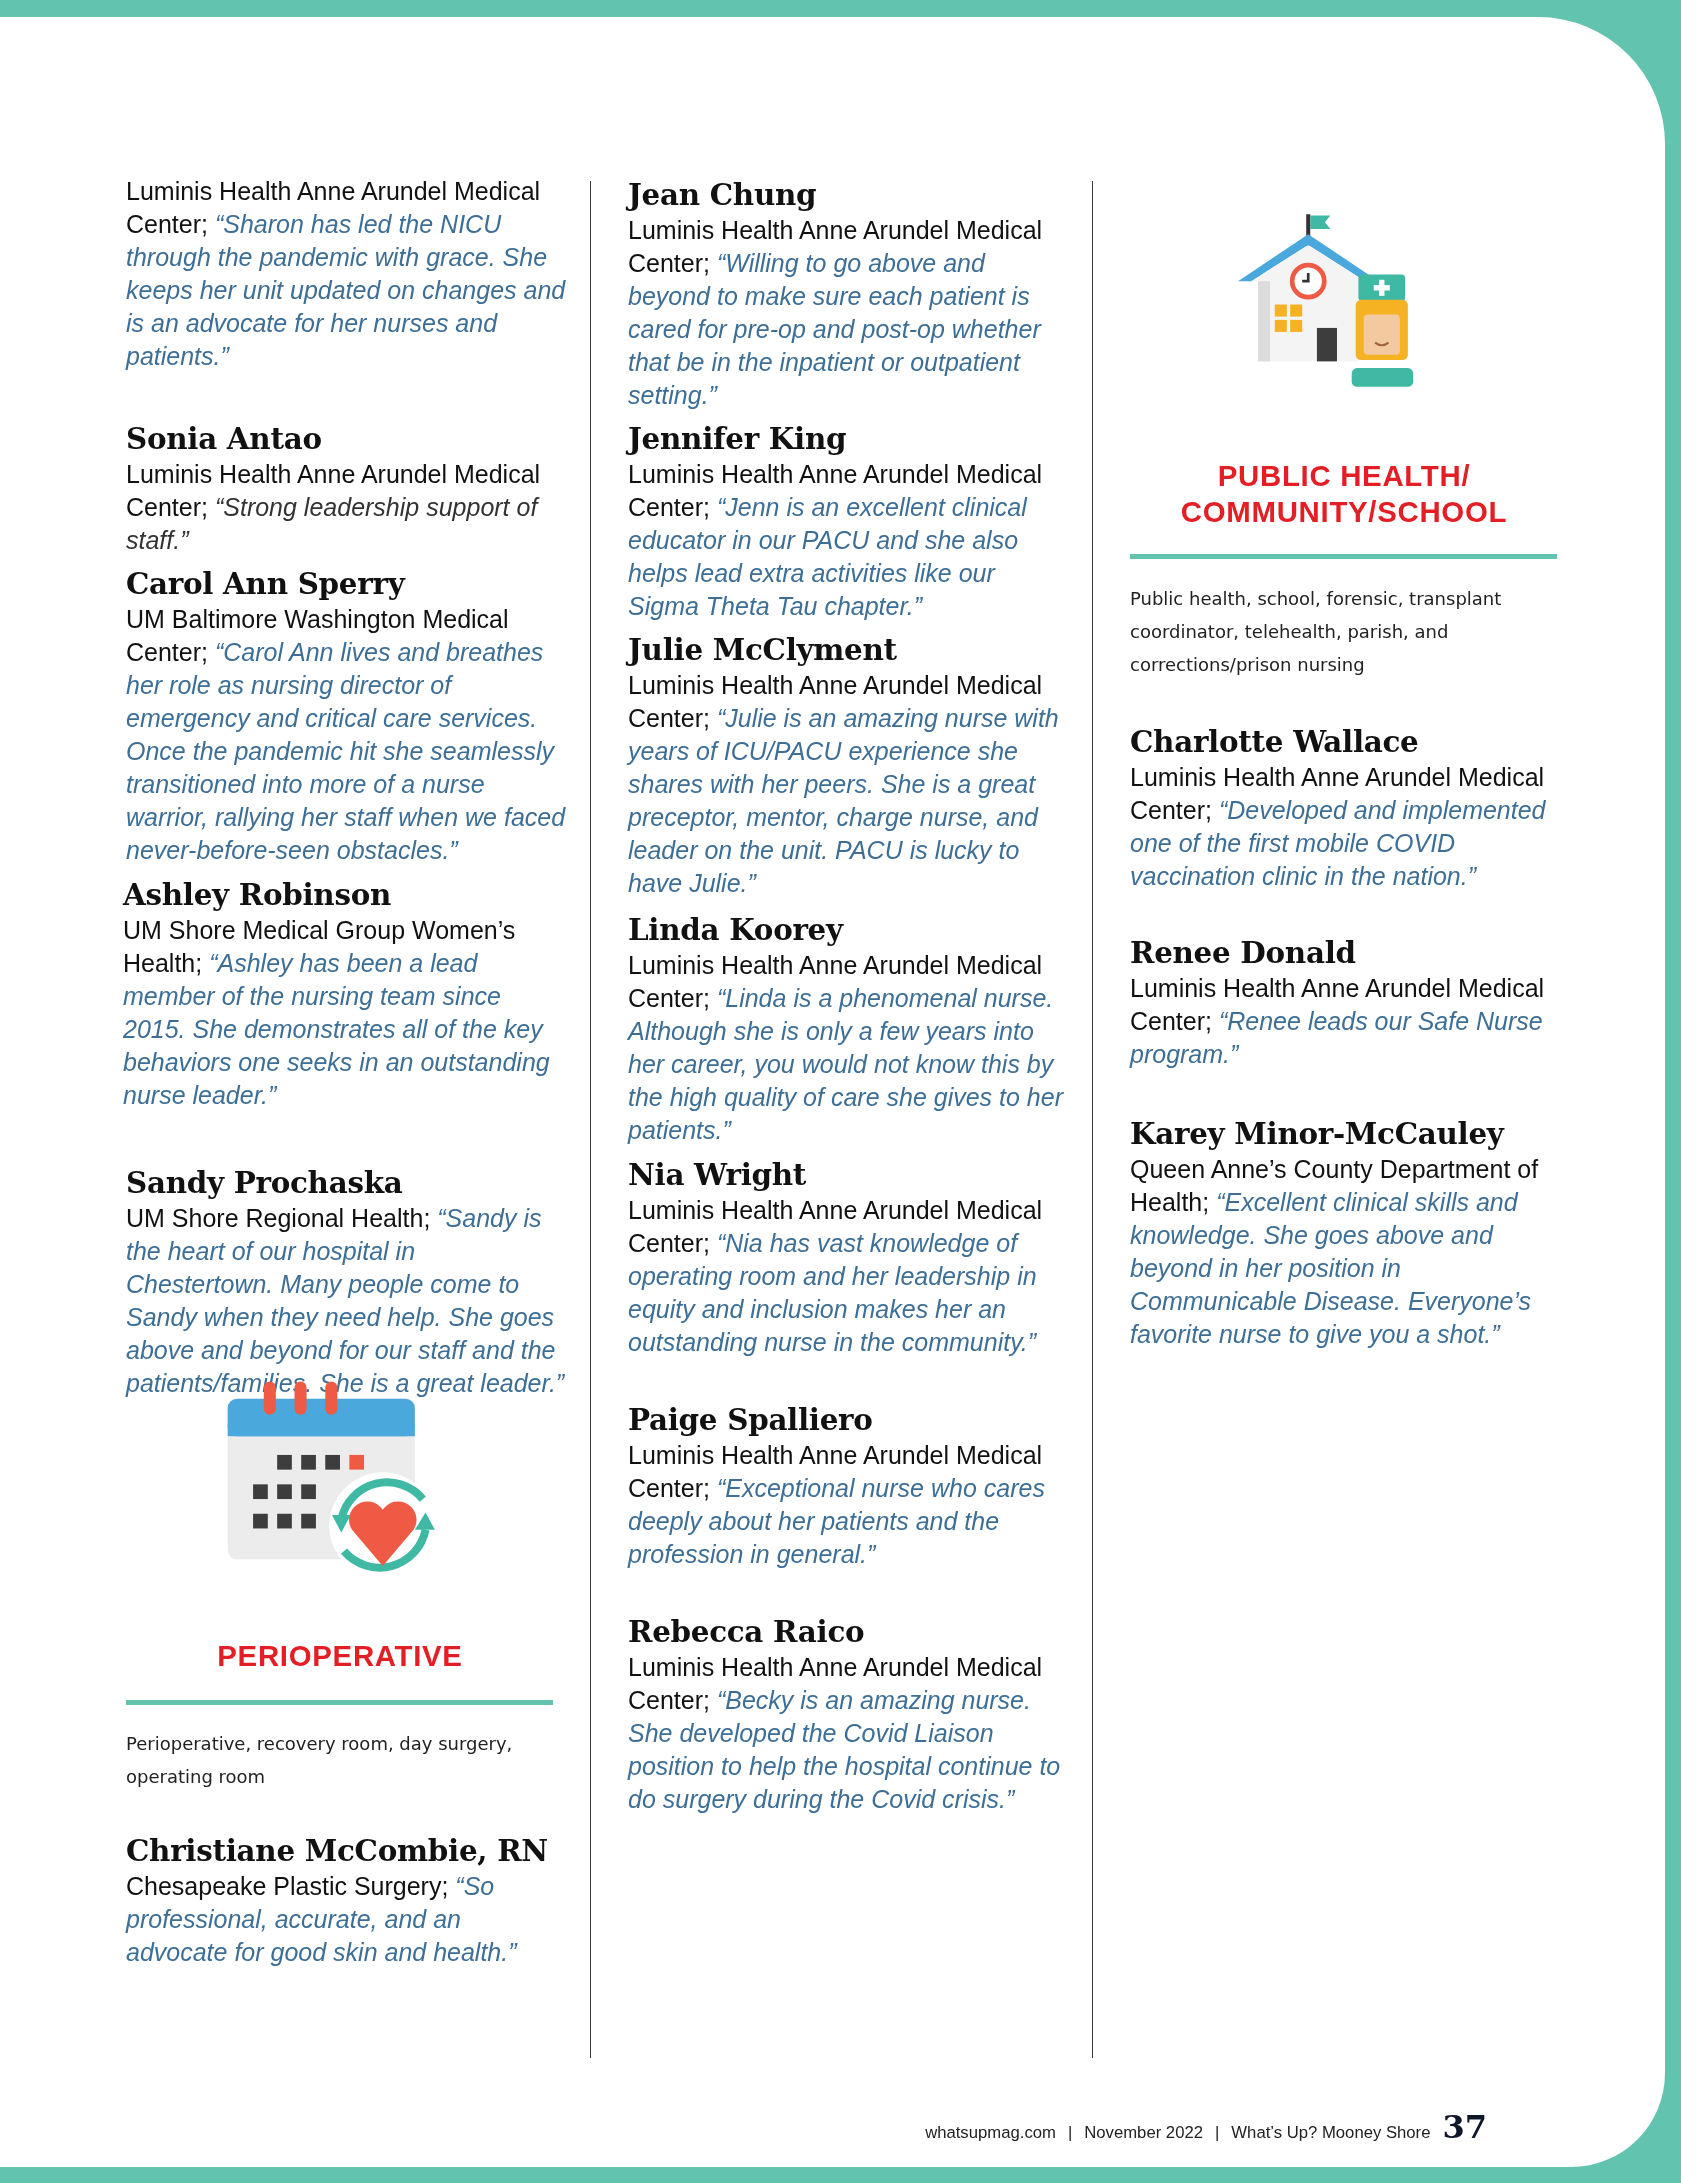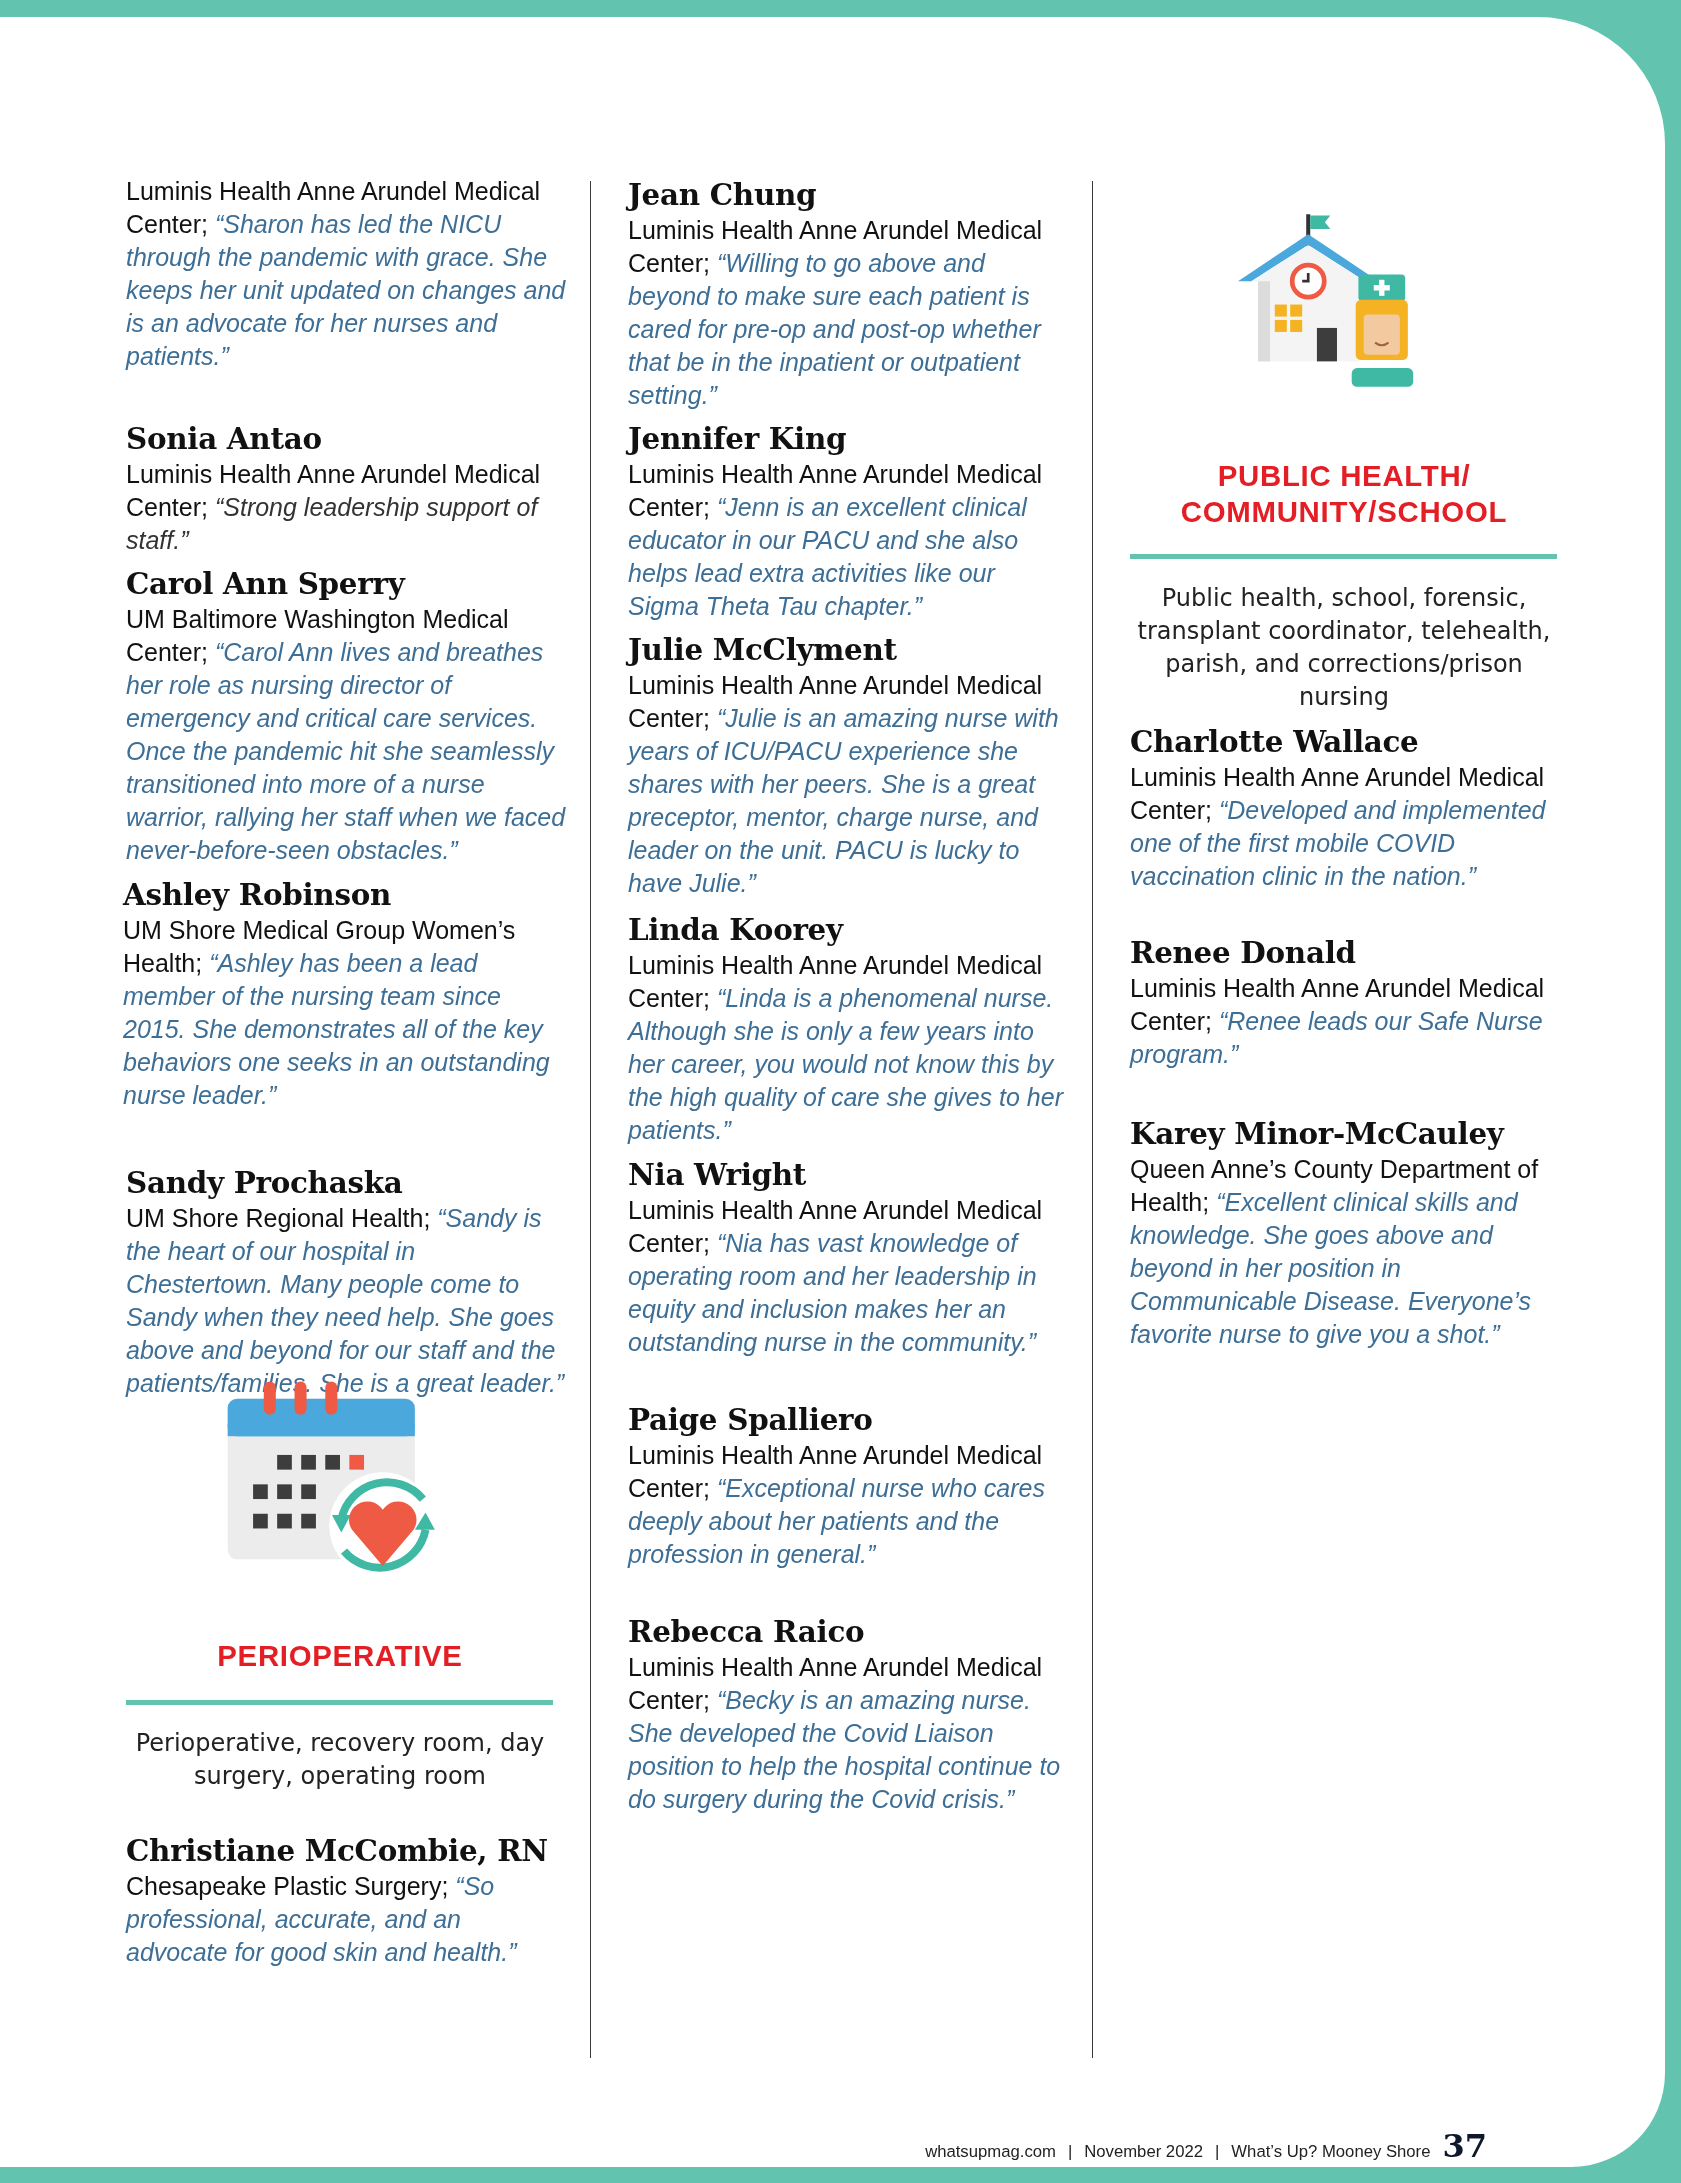--- a/index.html
+++ b/index.html
@@ -10,23 +10,23 @@
   .divider { position:absolute; width:1.3px; background:#3a3a3a; top:181px; height:1877px; }
   .entry { position:absolute; width:442px; }
   .name { font-family:"DejaVu Serif", serif; font-weight:bold; font-size:29.4px; color:#111;
           line-height:39px; letter-spacing:-0.3px; white-space:nowrap; }
   .body { font-family:"Liberation Sans", sans-serif; font-size:25px; line-height:33px; color:#111; }
   .quote { font-style:italic; color:#3d6e96; }
   .quote.gray { color:#333; }
   .section-title { position:absolute; font-family:Liberation Sans, sans-serif; font-weight:bold;
                    color:#e31e24; font-size:29.4px; text-align:center; line-height:36px; letter-spacing:0.7px; }
   .rule { position:absolute; height:5.4px; background:#62c4ae; }
-  .desc { position:absolute; font-family:"DejaVu Sans", sans-serif; font-size:24px; line-height:33px; color:#222;text-align:center; }
+  .desc { position:absolute; font-family:"DejaVu Sans", sans-serif; font-size:18px; line-height:33px; color:#222; }
   .footer { position:absolute; top:2108px; right:194px; font-family:"Liberation Sans", sans-serif;
-            font-size:16.7px; color:#222; display:flex; align-items:baseline; gap:12px;margin-top:19px; }
+            font-size:16.7px; color:#222; display:flex; align-items:baseline; gap:12px; }
   .footer .pg { font-family:"DejaVu Serif", serif; font-weight:bold; font-size:32px; color:#0f172a; }
   .icon { position:absolute; }
 </style>
 </head>
 <body>
 
 <div class="page"></div>
 
 <div class="divider" style="left:590px"></div>
 <div class="divider" style="left:1092px"></div>

